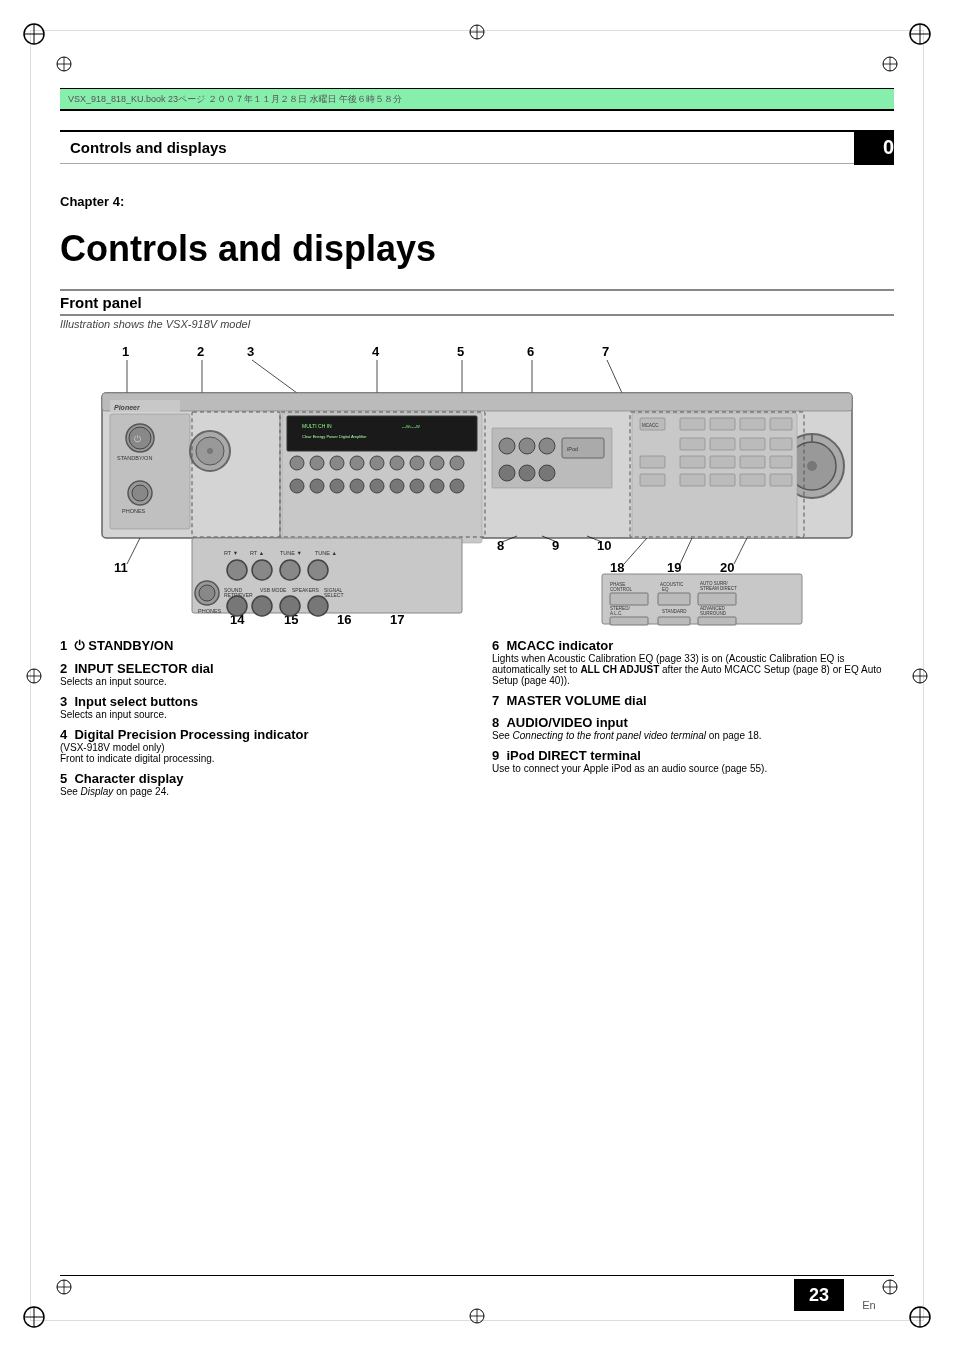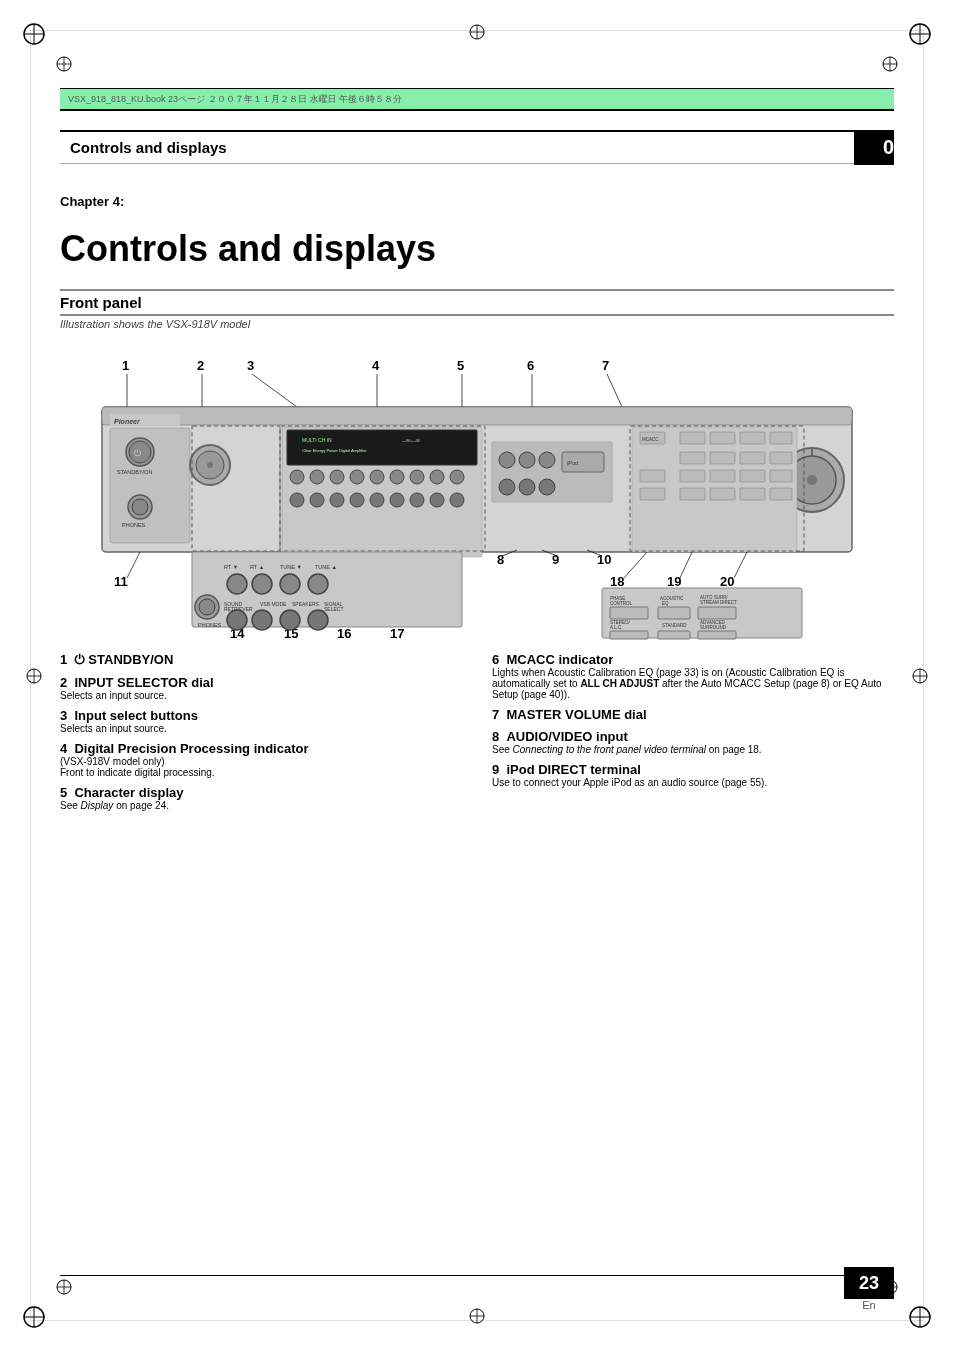--- a/index.html
+++ b/index.html
@@ -86,21 +86,21 @@
     .front-panel-title {
       font-size: 15px;
       font-weight: bold;
       border-bottom: 2px solid #888;
       padding-bottom: 3px;
       margin-bottom: 2px;
     }
     .front-panel-subtitle {
       font-size: 11px;
       font-style: italic;
-      margin-bottom: 22px;
+      margin-bottom: 8px;
       color: #444;
     }
 
     
     .device-diagram {
       position: relative;
       width: 100%;
       height: 290px;
       margin-bottom: 10px;
     }
@@ -112,21 +112,21 @@
     .desc-col {
       flex: 1;
     }
 
     
     .page-number-area {
       position: absolute;
       bottom: 40px;
       right: 60px;
       display: flex;
-      flex-direction: column;
+      flex-direction: row;
       align-items: flex-end;
     }
     .page-number-box {
       background: #000;
       color: #fff;
       font-size: 18px;
       font-weight: bold;
       width: 50px;
       height: 32px;
       display: flex;

